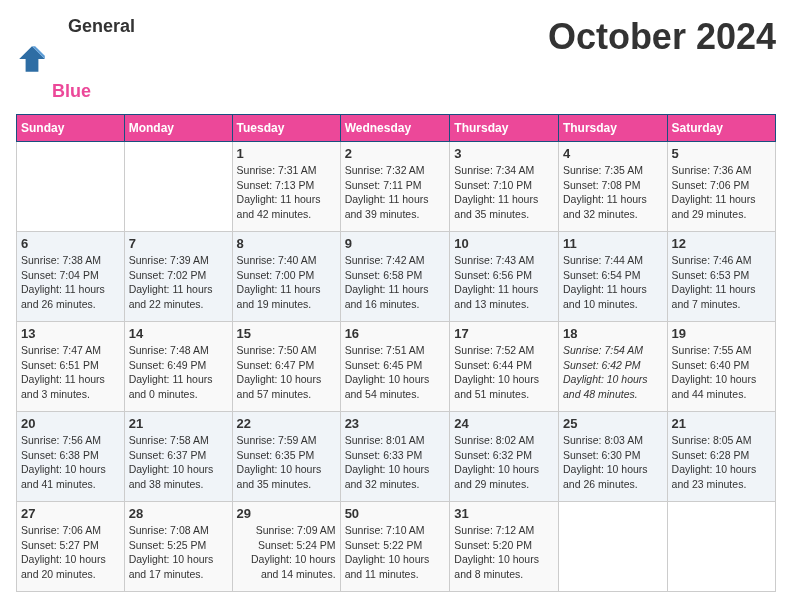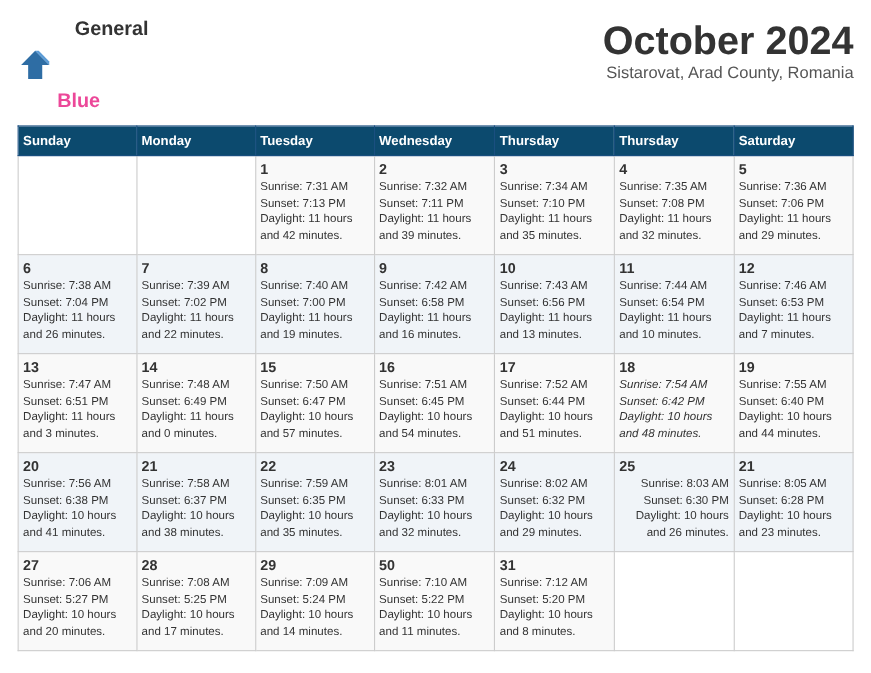--- a/index.html
+++ b/index.html
@@ -44,21 +44,21 @@
     .location {
       font-size: 15px;
       color: #555;
     }
     .calendar {
       width: 100%;
       border-collapse: collapse;
       font-size: 11px;
     }
     .calendar thead th {
-      background-color: #0c4a6e;
+      background-color: #ec4899;
       color: #fff;
       padding: 6px 4px;
       text-align: left;
       font-size: 12px;
       font-weight: bold;
       border: 1px solid #1a4f80;
       margin-left: 20px;
     }
     .calendar tbody td {
       border: 1px solid #ccc;
@@ -99,21 +99,20 @@
       <polygon points="20,4 36,20 28,20 28,36 12,36 12,20 4,20" fill="#2e6da4"></polygon>
       <polygon points="24,4 36,16 36,20 20,4" fill="#5b9bd5"></polygon>
     </svg>
     <div class="logo-text">
       <span class="logo-general">General</span>
       <span class="logo-blue">Blue</span>
     </div>
   </div>
   <div class="title-block">
     <div class="month-title">October 2024</div>
-    <div class="location">Sistarovat, Arad County, Romania</div>
   </div>
 </div>
 
 <table class="calendar">
   <thead>
     <tr id="header-row">
         <th>Sunday</th>
         <th>Monday</th>
         <th>Tuesday</th>
         <th>Wednesday</th>
@@ -271,21 +270,21 @@
 Daylight: 10 hours and 32 minutes.</div>
         </td>
         <td>
           <span class="day-num">24</span>
           <div class="day-info" style="white-space: pre-line;">Sunrise: 8:02 AM
 Sunset: 6:32 PM
 Daylight: 10 hours and 29 minutes.</div>
         </td>
         <td>
           <span class="day-num">25</span>
-          <div class="day-info" style="white-space: pre-line; text-align: right;">Sunrise: 8:03 AM
+          <div class="day-info" style="white-space: pre-line;">Sunrise: 8:03 AM
 Sunset: 6:30 PM
 Daylight: 10 hours and 26 minutes.</div>
         </td>
         <td>
           <span class="day-num">21</span>
           <div class="day-info" style="white-space: pre-line;">Sunrise: 8:05 AM
 Sunset: 6:28 PM
 Daylight: 10 hours and 23 minutes.</div>
         </td>
       </tr>
@@ -297,21 +296,21 @@
 Daylight: 10 hours and 20 minutes.</div>
         </td>
         <td>
           <span class="day-num">28</span>
           <div class="day-info" style="white-space: pre-line;">Sunrise: 7:08 AM
 Sunset: 5:25 PM
 Daylight: 10 hours and 17 minutes.</div>
         </td>
         <td>
           <span class="day-num">29</span>
-          <div class="day-info" style="white-space: pre-line;">Sunrise: 7:09 AM
+          <div class="day-info" style="white-space: pre-line; text-align: right;">Sunrise: 7:09 AM
 Sunset: 5:24 PM
 Daylight: 10 hours and 14 minutes.</div>
         </td>
         <td>
           <span class="day-num">50</span>
           <div class="day-info" style="white-space: pre-line;">Sunrise: 7:10 AM
 Sunset: 5:22 PM
 Daylight: 10 hours and 11 minutes.</div>
         </td>
         <td>

